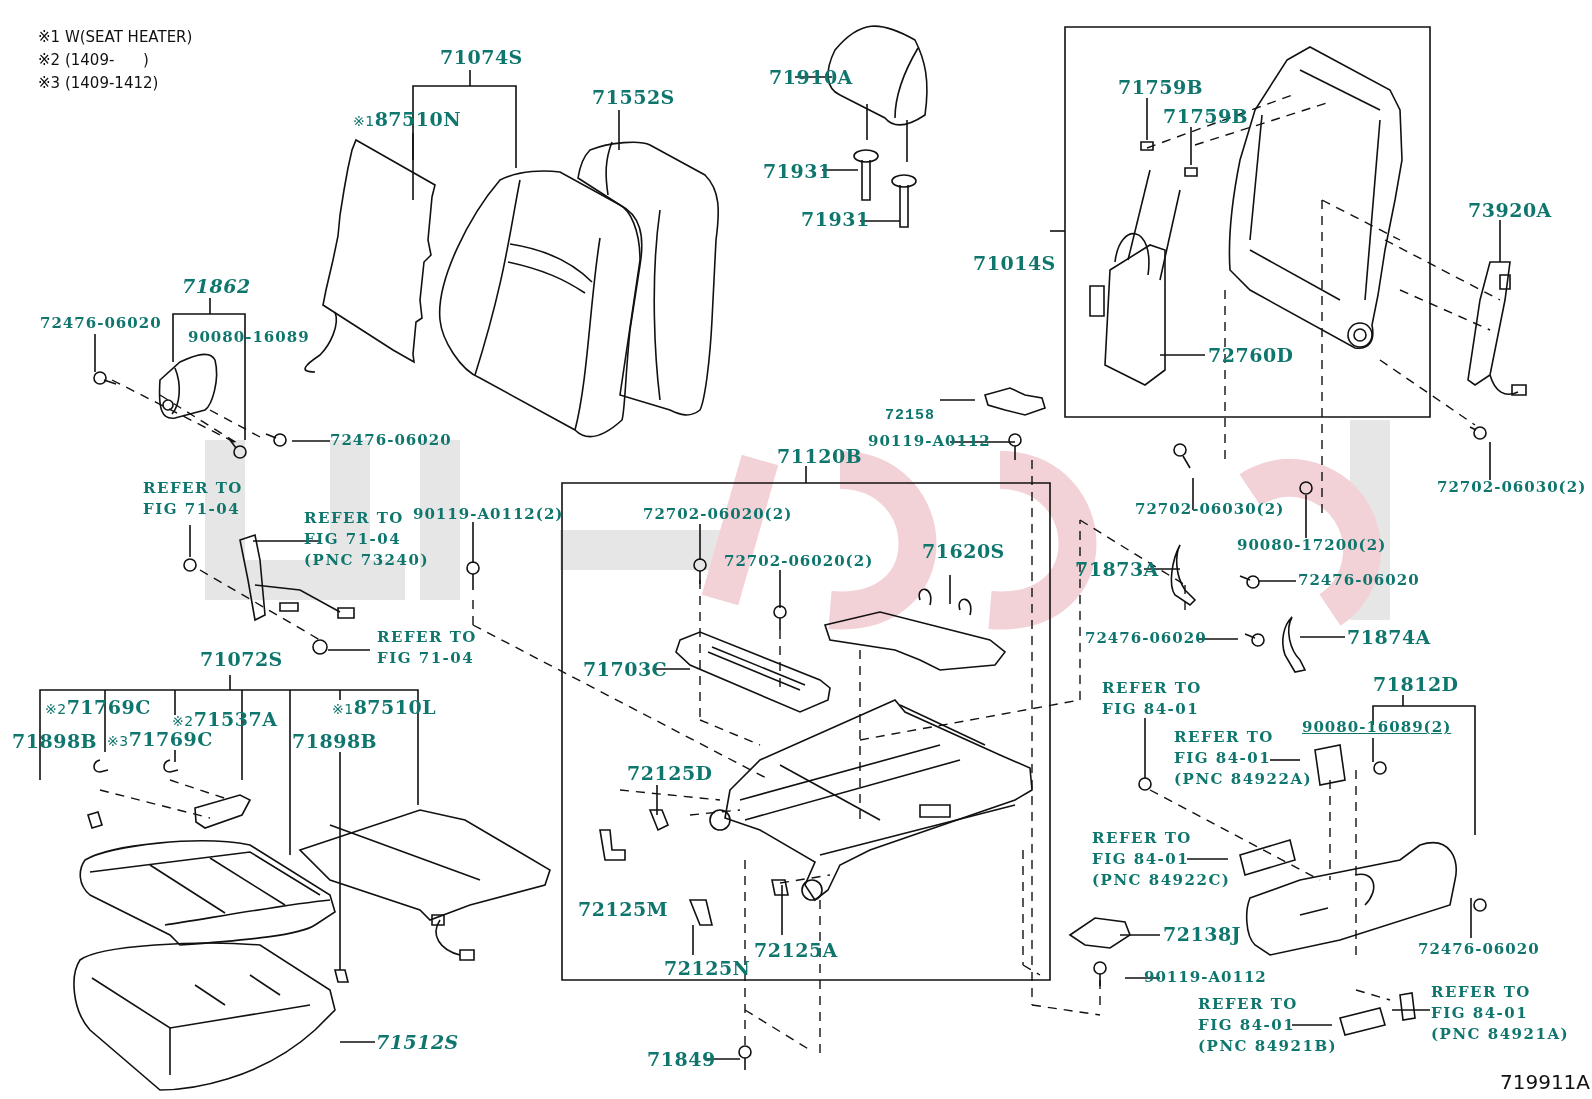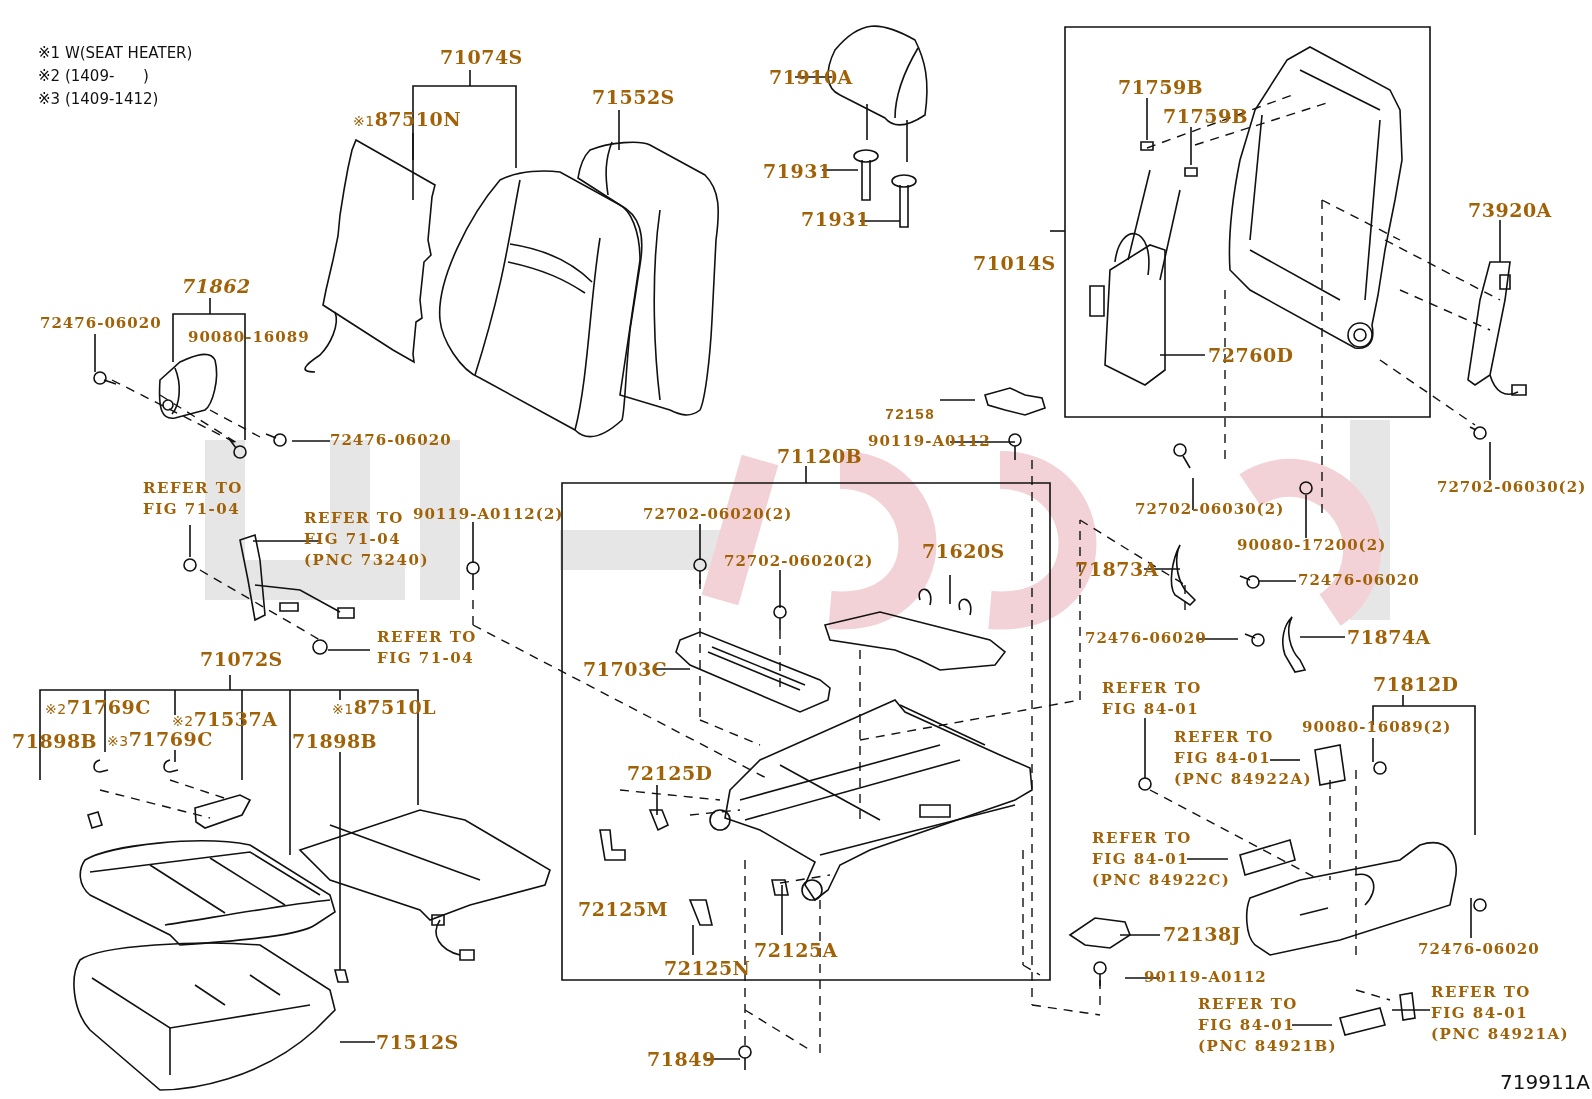--- a/index.html
+++ b/index.html
@@ -1,25 +1,25 @@
 <!DOCTYPE html>
 <html><head>
 <meta charset="utf-8">
 <style>
   html, body { margin: 0; padding: 0; background: #ffffff; }
   body { width: 1592px; height: 1099px; position: relative; overflow: hidden;
          font-family: "DejaVu Serif", serif; color: #000; }
   #canvas { position: absolute; left: 0; top: 0; width: 1592px; height: 1099px; }
   .wm { position: absolute; left: 0; top: 0; width: 1592px; height: 1099px; }
   .lbl { position: absolute; font-family: "DejaVu Serif", serif; font-weight: bold;
-         font-size: 19px; letter-spacing: 0.5px; white-space: nowrap; line-height: 1; color: #a16207; }
+         font-size: 19px; letter-spacing: 0.5px; white-space: nowrap; line-height: 1; color: #0f766e; }
   .lbl.sm { font-size: 15px; letter-spacing: 1px; }
   .lbl.ref { font-size: 15px; letter-spacing: 1.5px; line-height: 21px; }
   .note { position: absolute; font-family: "DejaVu Sans", sans-serif; font-size: 15px;
-          line-height: 21px; white-space: nowrap; color: #111; margin-top: 16px; }
+          line-height: 21px; white-space: nowrap; color: #111; }
   .mk { font-size: 14px; font-weight: normal; font-family: "DejaVu Sans", sans-serif; }
   .figid { position: absolute; font-family: "DejaVu Sans", sans-serif; font-size: 20px; color:#111; }
   svg line, svg path, svg rect, svg polyline, svg circle, svg ellipse { vector-effect: non-scaling-stroke; }
 </style>
 </head>
 <body>
 
 <svg class="wm" viewBox="0 0 1592 1099" xmlns="http://www.w3.org/2000/svg">
   <g fill="#e6e6e6">
     <rect x="205" y="440" width="40" height="160"></rect>
@@ -406,28 +406,28 @@
   <span class="mk">※2</span><span>71537A</span>
 </div>
 <div class="lbl" style="left:107px; top:730px;">
   <span class="mk">※3</span><span>71769C</span>
 </div>
 <div class="lbl" style="left:332px; top:698px;">
   <span class="mk">※1</span><span>87510L</span>
 </div>
 <div class="lbl" style="left:12px; top:732px;">71898B</div>
 <div class="lbl" style="left:292px; top:732px;">71898B</div>
-<div class="lbl" style="left:376px; top:1033px;">71512S</div>
+<div class="lbl" style="left:376px; top:1033px;font-style:italic;">71512S</div>
 <div class="lbl" style="left:627px; top:764px;">72125D</div>
 <div class="lbl" style="left:578px; top:900px;">72125M</div>
 <div class="lbl" style="left:664px; top:959px;">72125N</div>
 <div class="lbl" style="left:754px; top:941px;">72125A</div>
 <div class="lbl" style="left:647px; top:1050px;">71849</div>
 <div class="lbl" style="left:1373px; top:675px;">71812D</div>
-<div class="lbl sm" style="left:1302px; top:720px;">90080-16089(2)</div>
+<div class="lbl sm" style="left:1302px; top:720px;text-decoration:underline;">90080-16089(2)</div>
 <div class="lbl" style="left:1163px; top:925px;">72138J</div>
 <div class="lbl sm" style="left:1144px; top:970px;">90119-A0112</div>
 <div class="lbl sm" style="left:1418px; top:942px;">72476-06020</div>
 
 <div class="lbl ref" style="left:143px; top:478px;">
   <div>REFER TO</div>
   <div>FIG 71-04</div>
 </div>
 <div class="lbl ref" style="left:304px; top:508px;">
   <div>REFER TO</div>

